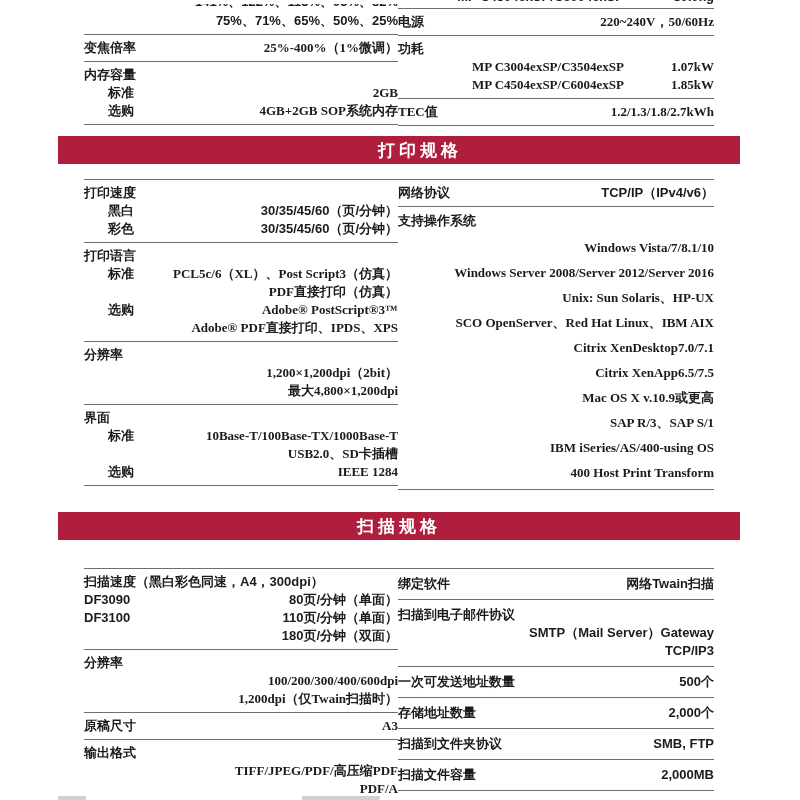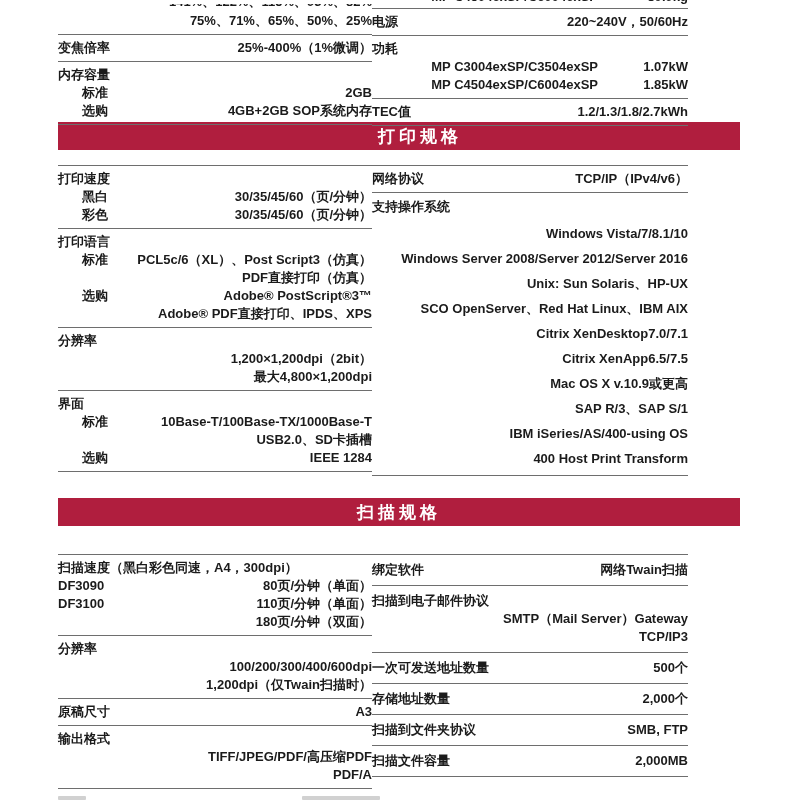--- a/index.html
+++ b/index.html
@@ -5,46 +5,46 @@
   :root { --accent:#b01e3e; --ink:#1b1b1b; --rule:#6e6e6e; }
   * { margin:0; padding:0; box-sizing:border-box; }
   body { background:#ffffff; }
   .page {
     position:relative; width:800px; height:800px; background:#ffffff;
     overflow:hidden; color:var(--ink);
     font-family:"Liberation Sans","DejaVu Sans",sans-serif;
     font-weight:700; font-size:13px;
   }
   .content { padding:0 60px 0 58px; }
-  .cols { display:flex; justify-content:flex-start; align-items:flex-start; }
+  .cols { display:flex; justify-content:center; align-items:flex-start; }
   .cl { width:314px; }
   .cr { width:316px; }
   .table { border-bottom:1.5px solid var(--rule); }
   .table.topline { border-top:1.5px solid var(--rule); }
   .grp { padding:4px 0; }
-  .grp + .grp { border-top:1.5px solid var(--rule); }
+  .grp + .grp { border-top:1.5px solid var(--rule);font-family:Liberation Serif, serif; }
   .row { display:flex; justify-content:space-between; align-items:baseline; line-height:18px; }
   .lbl { white-space:nowrap; }
   .sub { padding-left:24px; }
   .val { text-align:right; white-space:nowrap; }
   .vline { text-align:right; line-height:18px; white-space:nowrap; }
   .pair { display:flex; justify-content:flex-end; gap:30px; line-height:18px; }
   .pair .pv { min-width:60px; text-align:right; }
   .clipbox { overflow:hidden; }
   .clip-l { height:8px; }
   .clip-l .vline { margin-top:-11px; }
   .clip-r { height:7px; }
   .clip-r .pair { margin-top:-12px; }
   .banner {
     height:28px; margin-top:0; background:var(--accent); color:#ffffff;
     display:flex; align-items:center; justify-content:center;
     font-size:17px; letter-spacing:4px;
   }
   .top-section { height:122px; }
-  .banner-print { margin-top:0;padding-left:42px; }
+  .banner-print { margin-top:14px;padding-left:42px; }
   .print-section { margin-top:15px; }
   .os-lines .vline { line-height:25px; }
   .os-head { line-height:19px; margin-bottom:5px; }
   .banner-scan { margin-top:22px; }
   .scan-section { margin-top:28px; }
   .sgrp { padding:6px 0; }
   .sgrp + .sgrp { border-top:1.5px solid var(--rule); }
   .bottom-banners { margin-top:14px; display:flex; justify-content:space-between; }
   .banner2 {
     height:26px; background:var(--accent); color:#ffffff;

